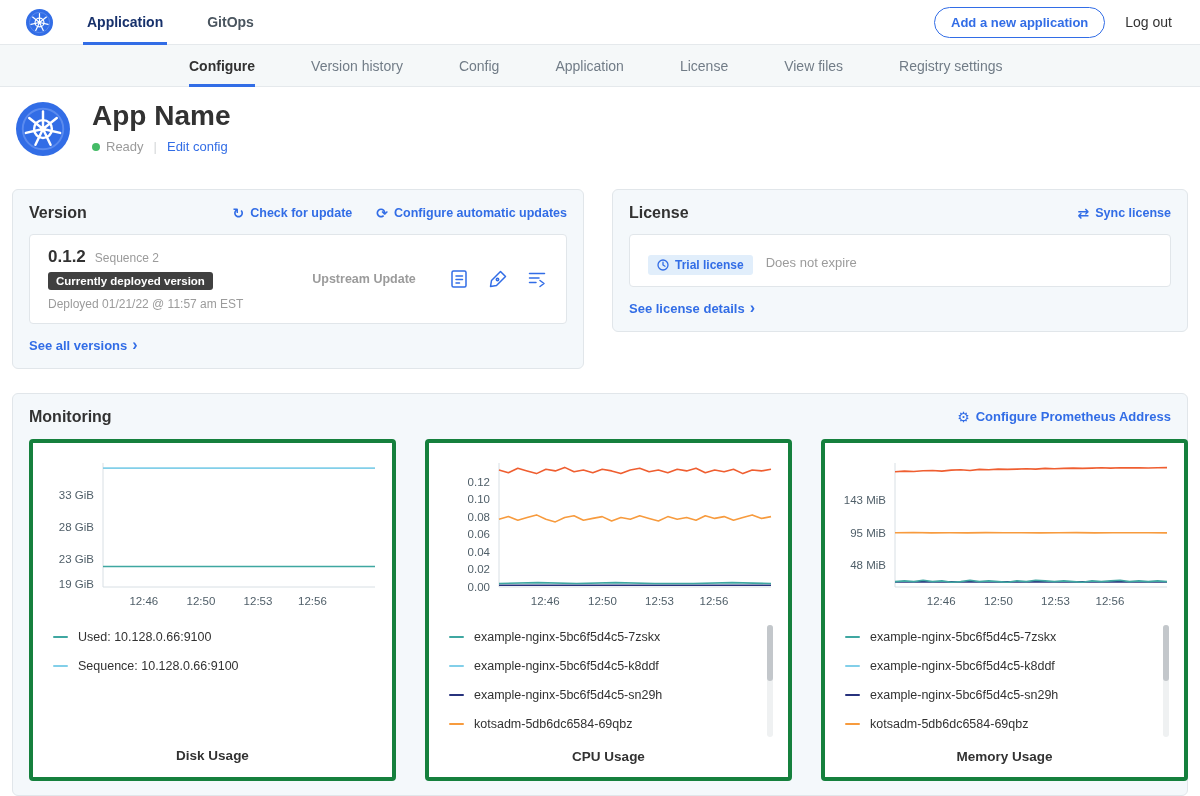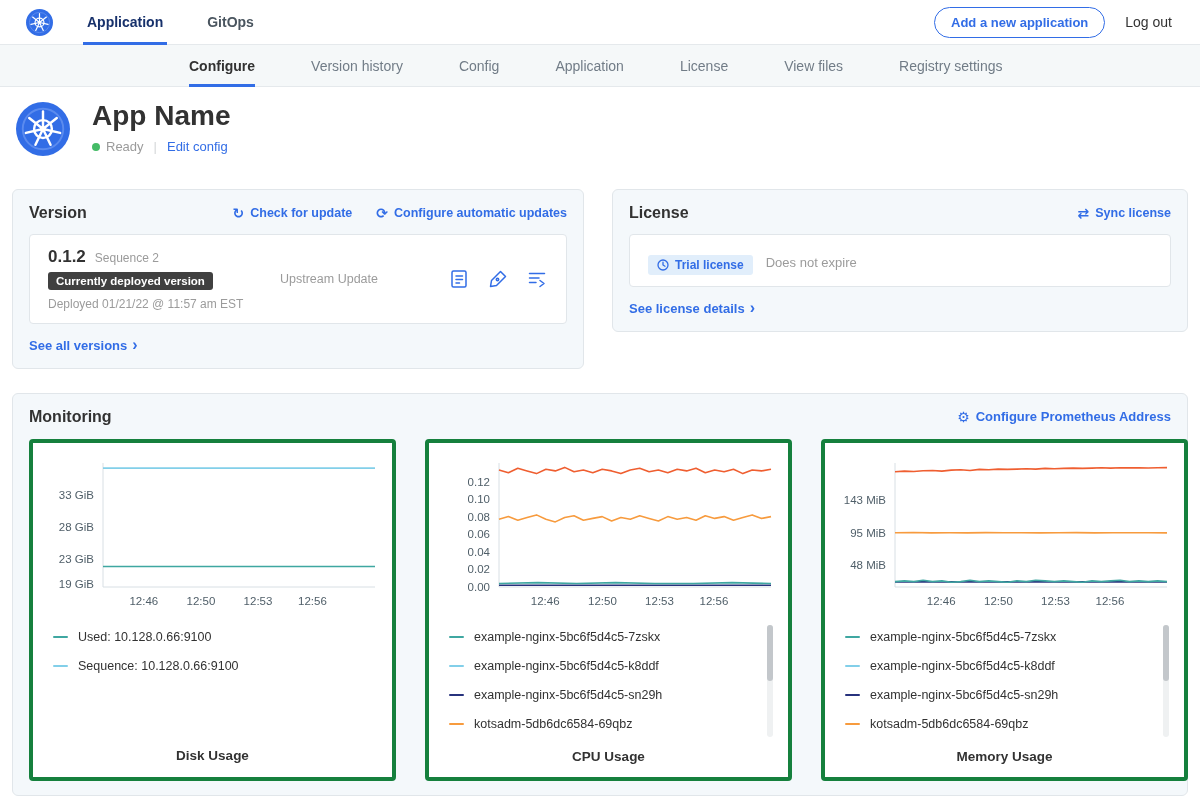--- a/index.html
+++ b/index.html
@@ -54,21 +54,21 @@
   .icon-glyph{font-size:14px;line-height:1}
   .inner-card{background:#fff;border:1px solid #e1e6ea;border-radius:4px;margin-top:12px;
     padding:12px 18px;display:flex;align-items:center}
   .version-left{width:232px}
   .version-num-row{display:flex;align-items:baseline}
   .version-num{font-size:17px;font-weight:bold}
   .sequence{font-size:12px;color:#9b9b9b;margin-left:9px}
   .deployed-badge{display:inline-block;background:#404040;color:#fff;font-size:11.5px;font-weight:bold;
     padding:3px 8px;border-radius:3px;margin-top:5px}
   .deployed-at{font-size:12px;color:#9b9b9b;margin-top:7px}
-  .upstream{font-size:12.5px;font-weight:normal;color:#9b9b9b;flex:1;text-align:left}
+  .upstream{font-size:12.5px;font-weight:bold;color:#9b9b9b;flex:1;text-align:center}
   .version-icons{display:flex;gap:17px;align-items:center}
   .v-icon{width:22px;height:22px;cursor:pointer;display:block}
   .see-link{margin-top:13px;display:inline-flex;align-items:center;gap:5px;color:#326de6;
     font-size:13px;font-weight:bold;cursor:pointer;text-decoration:none}
   .chev{font-size:16px;font-weight:bold;line-height:1}
 
   .license-card{display:block;padding:11px 18px}
   .license-row1{display:flex;align-items:center}
   .customer{font-size:16px;font-weight:bold}
   .channel{color:#46b5c5;font-size:12px;font-weight:bold;margin-left:13px}

